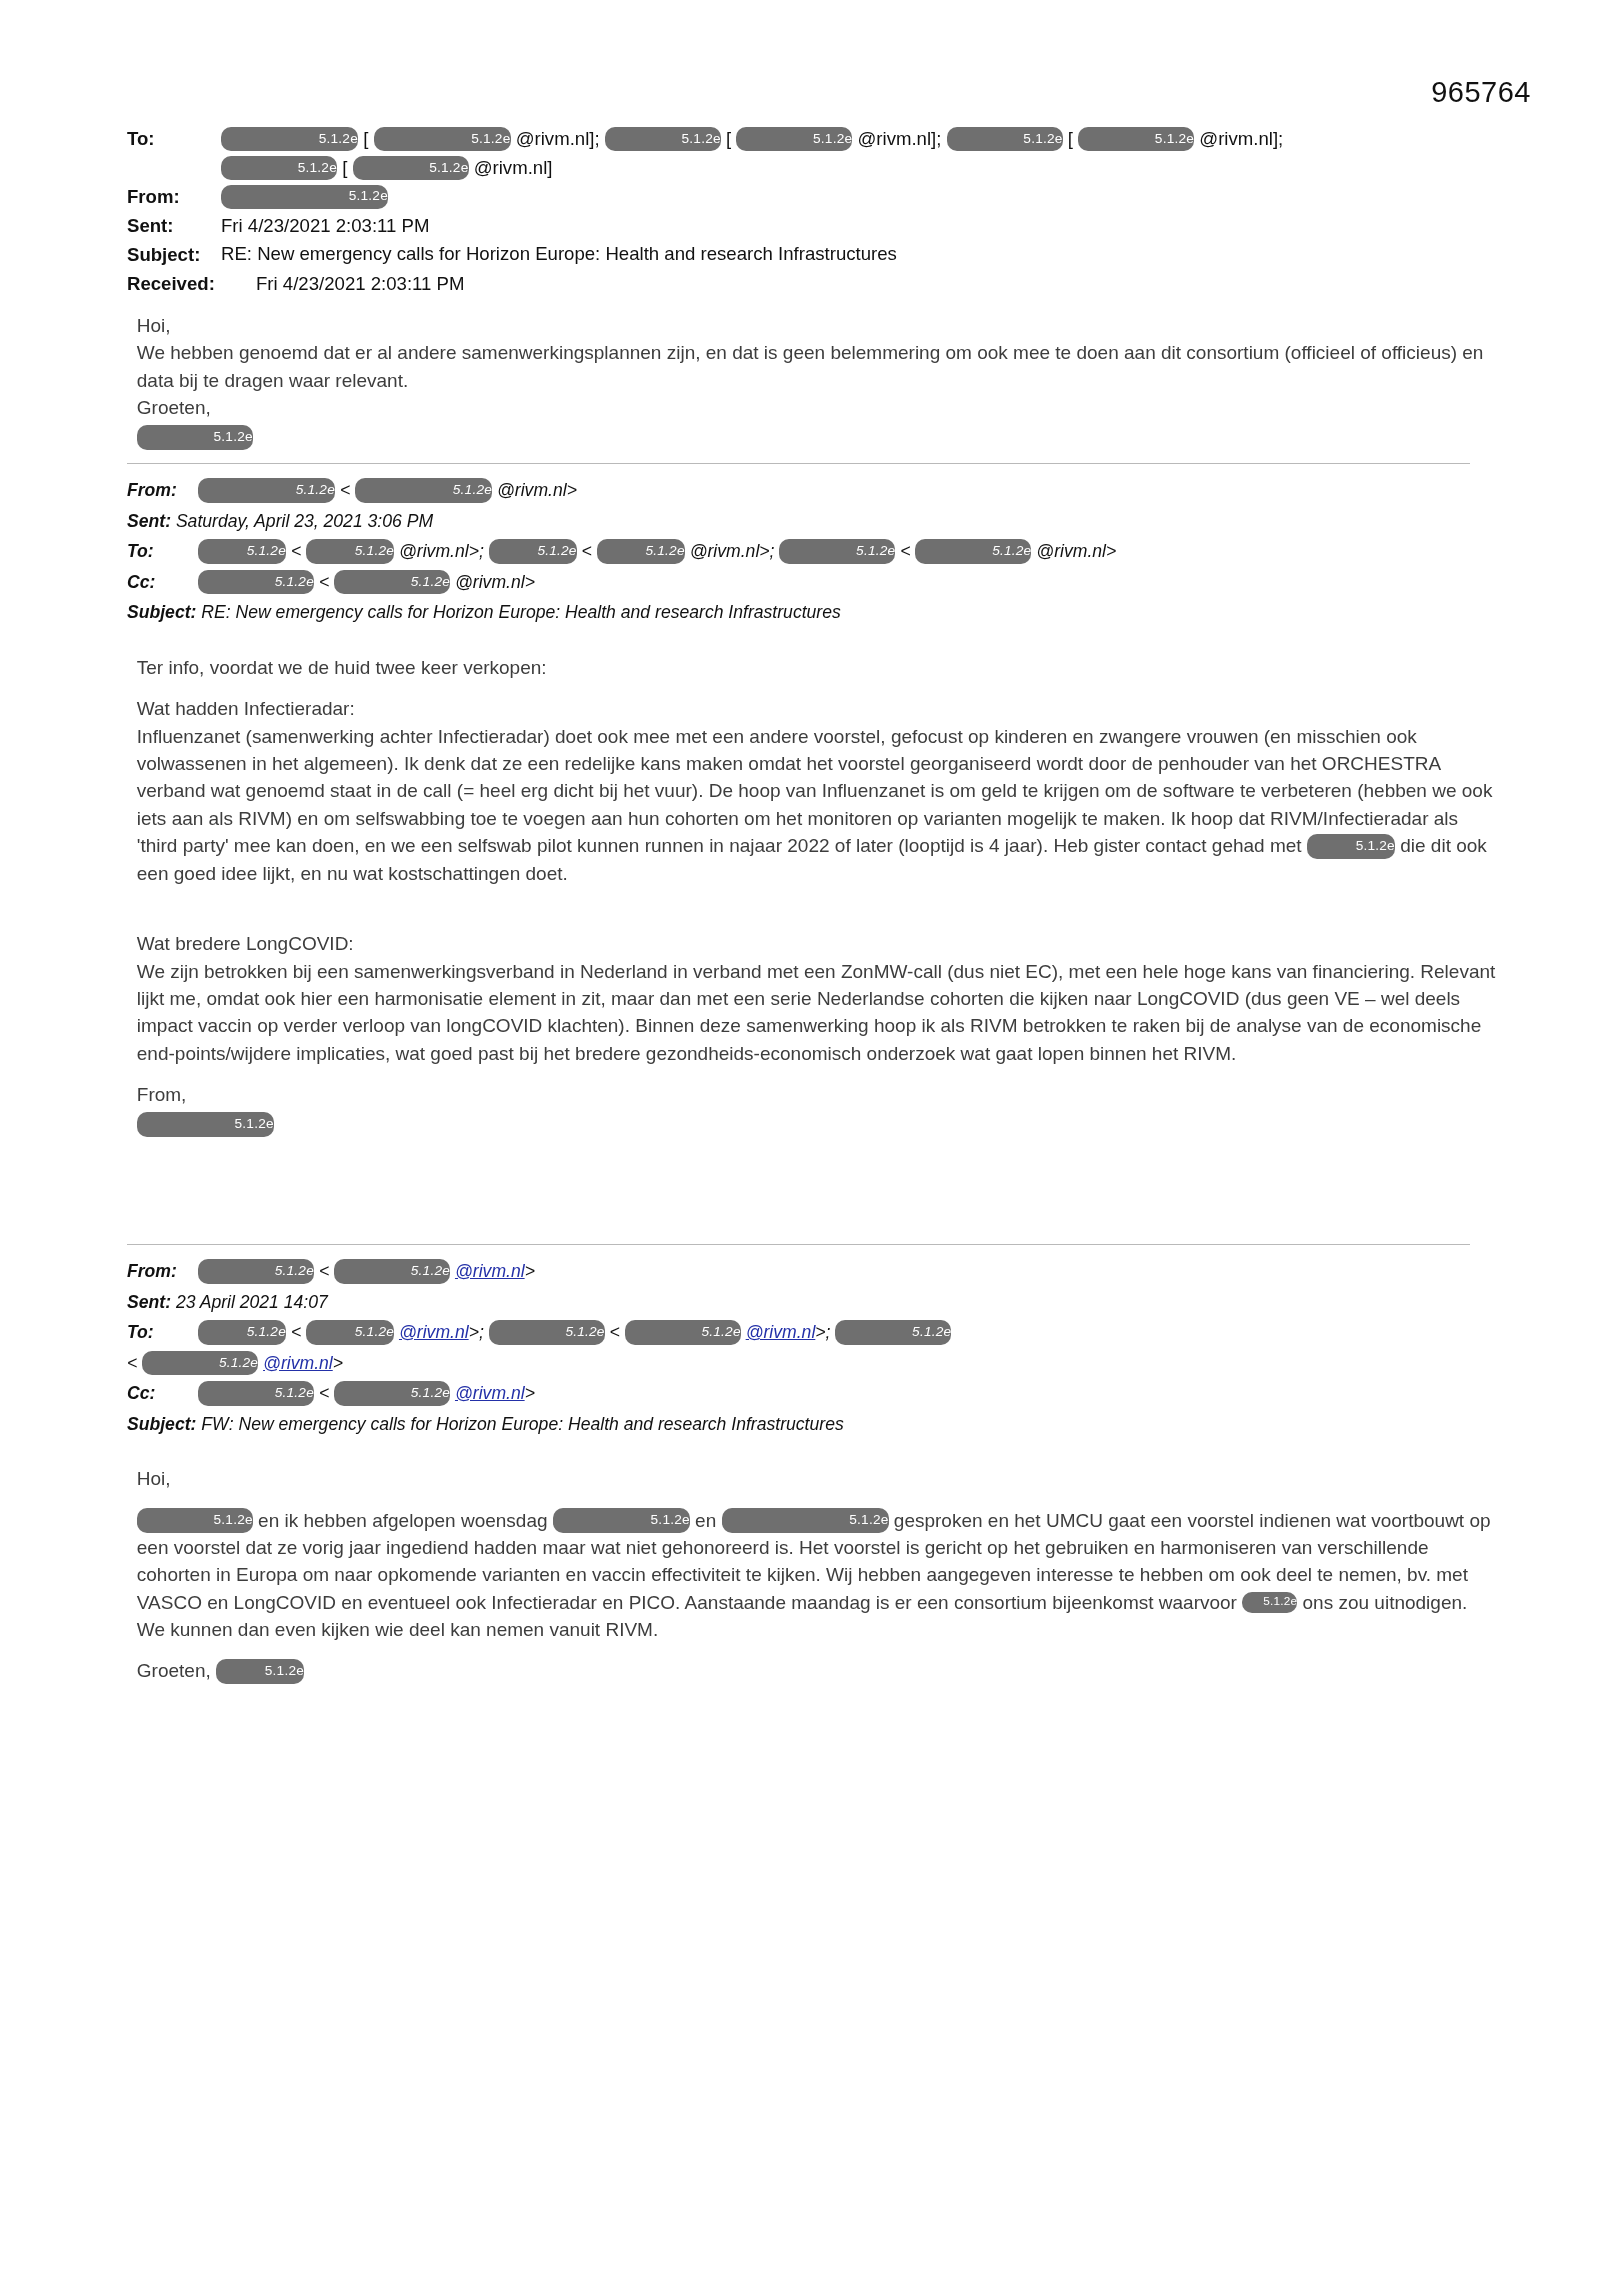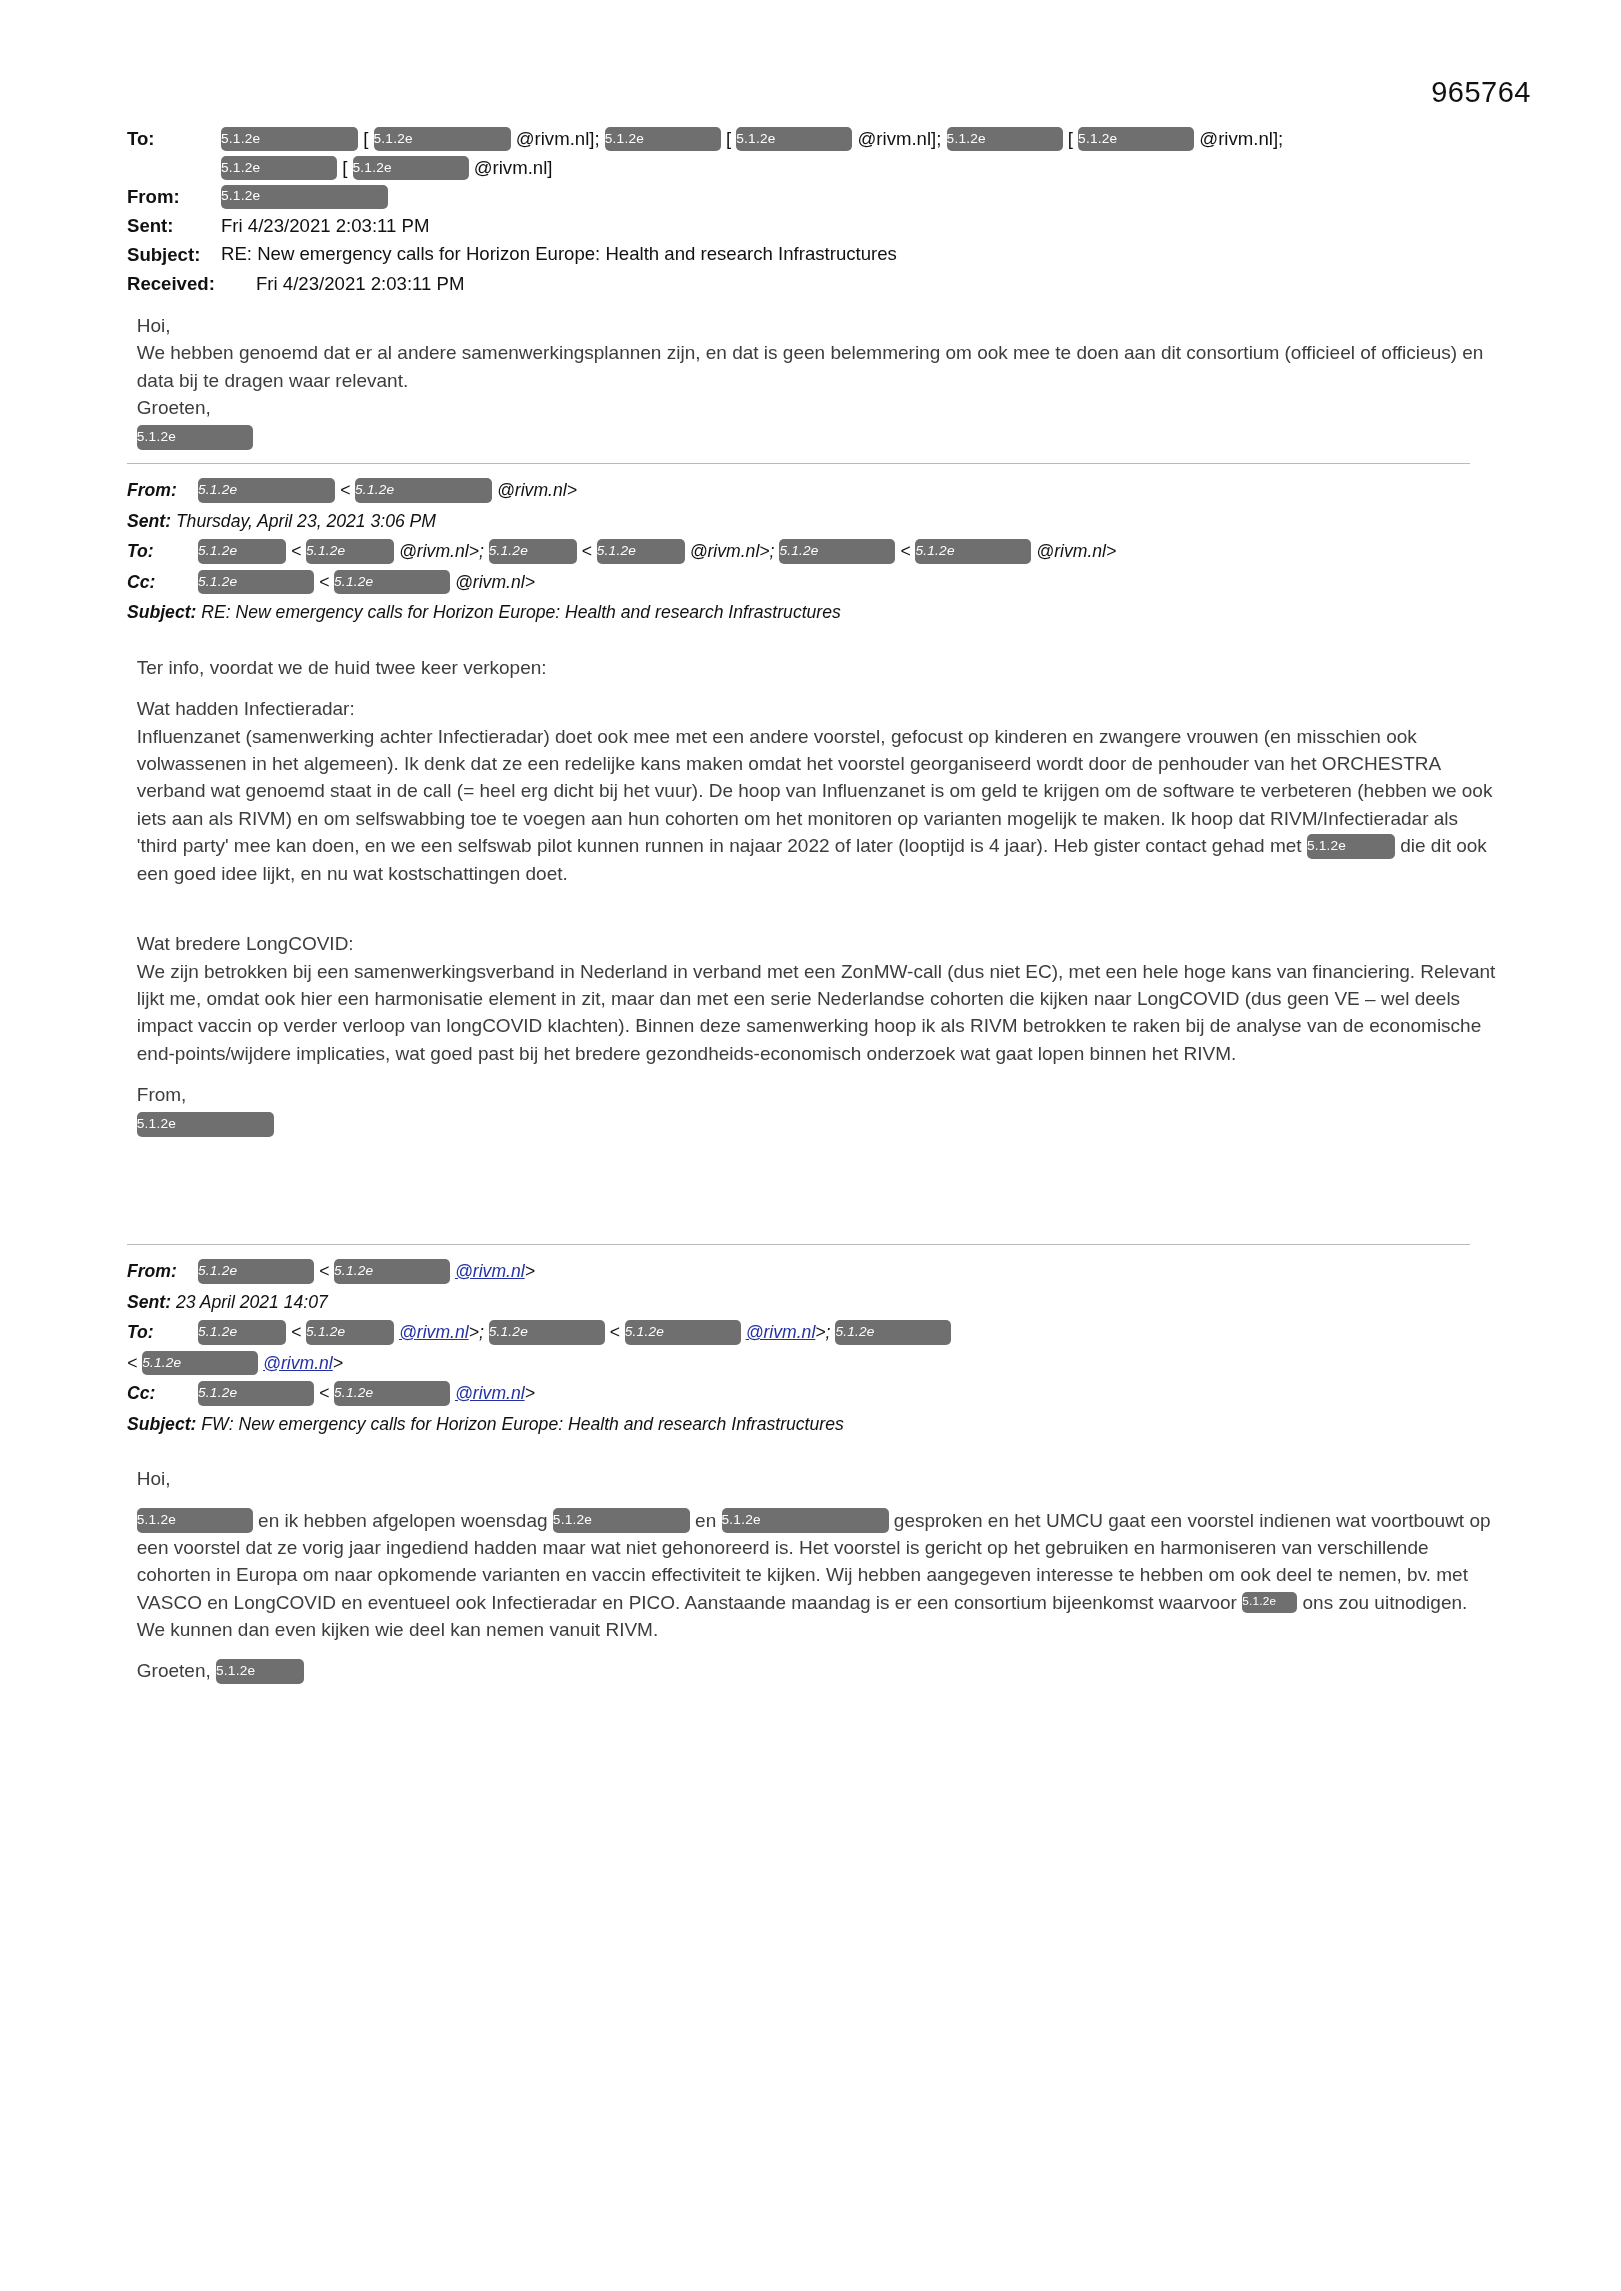--- a/index.html
+++ b/index.html
@@ -37,26 +37,26 @@
     top: 125px;
     width: 1372px;
   }
   
   .redact {
     display: inline-block;
     background: #6f6f6f;
     color: #ffffff;
     font-size: 13.7px;
     line-height: 1;
-    text-align: left;
+    text-align: right;
     vertical-align: middle;
     padding: 4.9px 0 5.9px 0;
     font-family: "Liberation Sans", sans-serif;
     letter-spacing: 0.2px;
-    border-radius: 5px;
+    border-radius: 10px;
   }
   .r-xs { width: 55px; font-size: 11.8px; padding: 3.9px 0 4.9px 0;}
   .r-sm { width: 88px; }
   .r-md { width: 116px; }
   .r-lg { width: 137px; }
   .r-xl { width: 167px; }
 
   
   .hdr {
     font-size: 18.6px;
@@ -165,21 +165,21 @@
 
     <div class="sep-line"></div>
 
     <div class="qhdr">
 
       <div class="row">
         <span class="lbl lbl-w">From:</span><span class="redact r-lg">5.1.2e</span><span class="plain">&nbsp;&lt;&nbsp;</span><span class="redact r-lg">5.1.2e</span><span class="plain">&nbsp;</span><span class="plain">@rivm.nl</span><span class="plain">&gt;</span>
       </div>
 
       <div class="row">
-        <span class="lbl">Sent:</span><span class="txt">&nbsp;</span><span class="txt">Thursday, April 23, 2021 3:06 PM</span>
+        <span class="lbl">Sent:</span><span class="txt">&nbsp;</span><span class="txt">Saturday, April 23, 2021 3:06 PM</span>
       </div>
 
       <div class="row">
         <span class="lbl lbl-w">To:</span><span class="redact r-sm">5.1.2e</span><span class="plain">&nbsp;&lt;&nbsp;</span><span class="redact r-sm">5.1.2e</span><span class="plain">&nbsp;</span><span class="plain">@rivm.nl</span><span class="plain">&gt;;&nbsp;</span><span class="redact r-sm">5.1.2e</span><span class="plain">&nbsp;&lt;&nbsp;</span><span class="redact r-sm">5.1.2e</span><span class="plain">&nbsp;</span><span class="plain">@rivm.nl</span><span class="plain">&gt;;&nbsp;</span><span class="redact r-md">5.1.2e</span><span class="plain">&nbsp;&lt;&nbsp;</span><span class="redact r-md">5.1.2e</span><span class="plain">&nbsp;</span><span class="plain">@rivm.nl</span><span class="plain">&gt;</span>
       </div>
 
       <div class="row">
         <span class="lbl lbl-w">Cc:</span><span class="redact r-md">5.1.2e</span><span class="plain">&nbsp;&lt;&nbsp;</span><span class="redact r-md">5.1.2e</span><span class="plain">&nbsp;</span><span class="plain">@rivm.nl</span><span class="plain">&gt;</span>
       </div>
 

